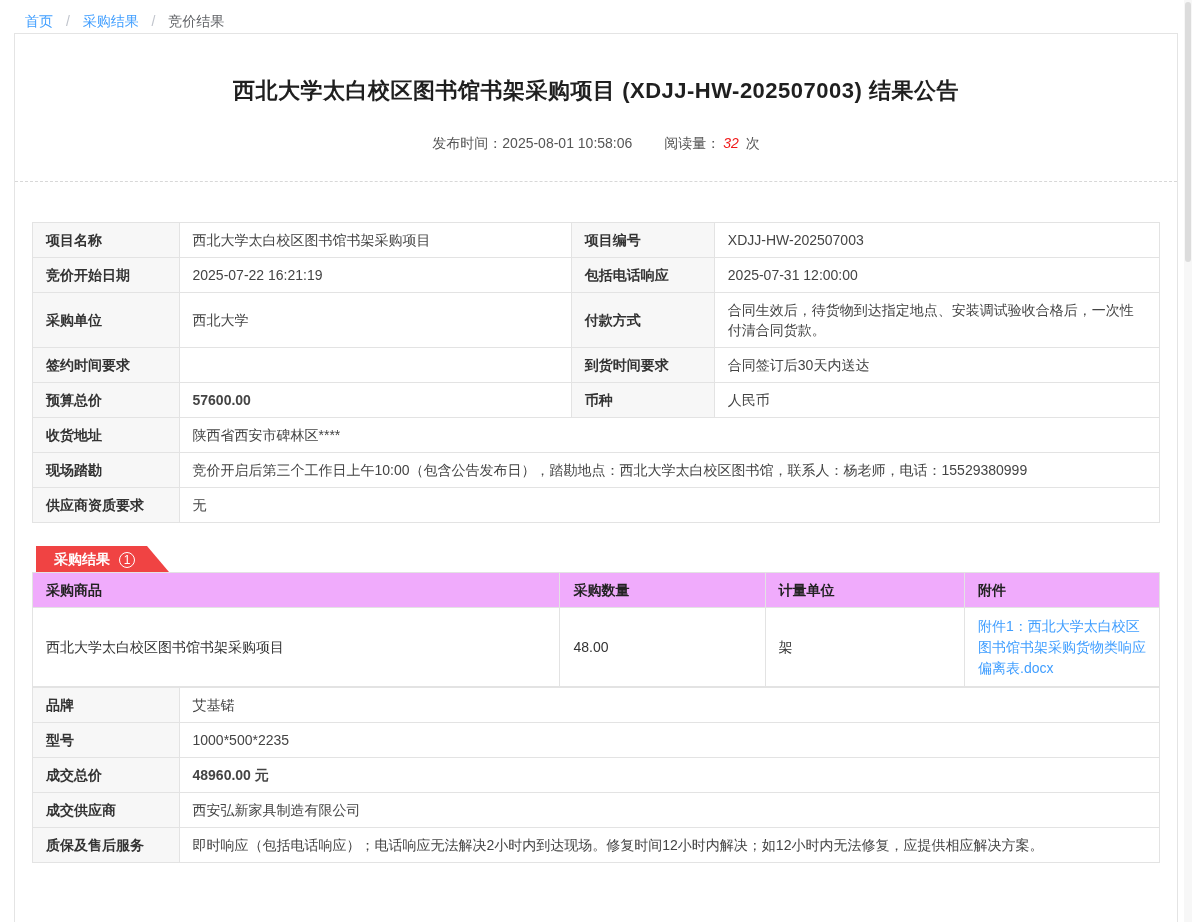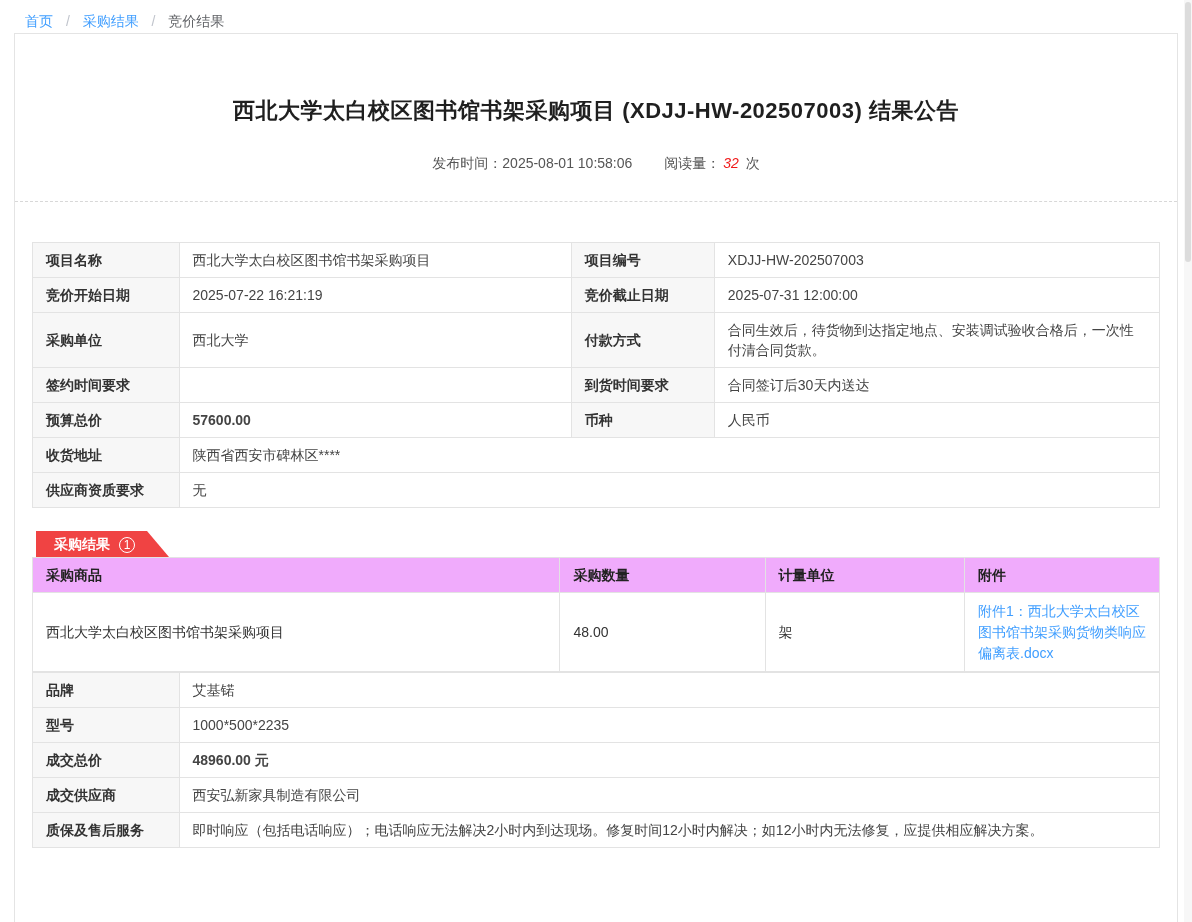--- a/index.html
+++ b/index.html
@@ -19,21 +19,21 @@
   .breadcrumb .sep { color: #c0c4cc; margin: 0 9px; }
   .breadcrumb .current { color: #606266; }
 
   
   .card {
     position: absolute; left: 14px; top: 33px; width: 1164px; height: 920px;
     border: 1px solid #e4e4e4; background: #fff; padding: 0 17px;
   }
 
   .title {
-    margin-top: 62px; text-align: center;
+    margin-top: 42px; text-align: center;
     font-size: 22px; font-weight: bold; color: #1f1f1f;
     letter-spacing: 0.5px;
   }
   .meta { text-align: center; margin-top: 29px; font-size: 14px; color: #555; }
   .meta .group { margin: 0 14px; }
   .meta .views-count { color: #f01818; font-style: italic; margin: 0 3px; text-align: right; }
   .dashed-divider { border: none; border-top: 1px dashed #d8d8d8; margin: 28px -17px 0 -17px; }
 
   
   table { width: 100%; border-collapse: collapse; table-layout: fixed; font-size: 14px; }
@@ -97,21 +97,21 @@
     <tbody>
         <tr>
       <td class="label">项目名称</td>
       <td class="value">西北大学太白校区图书馆书架采购项目</td>
       <td class="label">项目编号</td>
       <td class="value">XDJJ-HW-202507003</td>
     </tr>
     <tr>
       <td class="label">竞价开始日期</td>
       <td class="value">2025-07-22 16:21:19</td>
-      <td class="label">竞价截止日期</td>
+      <td class="label">包括电话响应</td>
       <td class="value">2025-07-31 12:00:00</td>
     </tr>
     <tr>
       <td class="label">采购单位</td>
       <td class="value">西北大学</td>
       <td class="label">付款方式</td>
       <td class="value">合同生效后，待货物到达指定地点、安装调试验收合格后，一次性付清合同货款。</td>
     </tr>
     <tr>
       <td class="label">签约时间要求</td>
@@ -121,20 +121,24 @@
     </tr>
     <tr>
       <td class="label">预算总价</td>
       <td class="value red-strong">57600.00</td>
       <td class="label">币种</td>
       <td class="value">人民币</td>
     </tr>
     <tr>
       <td class="label">收货地址</td>
       <td class="value" colspan="3">陕西省西安市碑林区****</td>
+    </tr>
+    <tr>
+      <td class="label">现场踏勘</td>
+      <td class="value" colspan="3">竞价开启后第三个工作日上午10:00（包含公告发布日），踏勘地点：西北大学太白校区图书馆，联系人：杨老师，电话：15529380999</td>
     </tr>
     <tr>
       <td class="label">供应商资质要求</td>
       <td class="value" colspan="3">无</td>
     </tr>
   </tbody>
     </table>
 
   
   <div class="result-badge">

